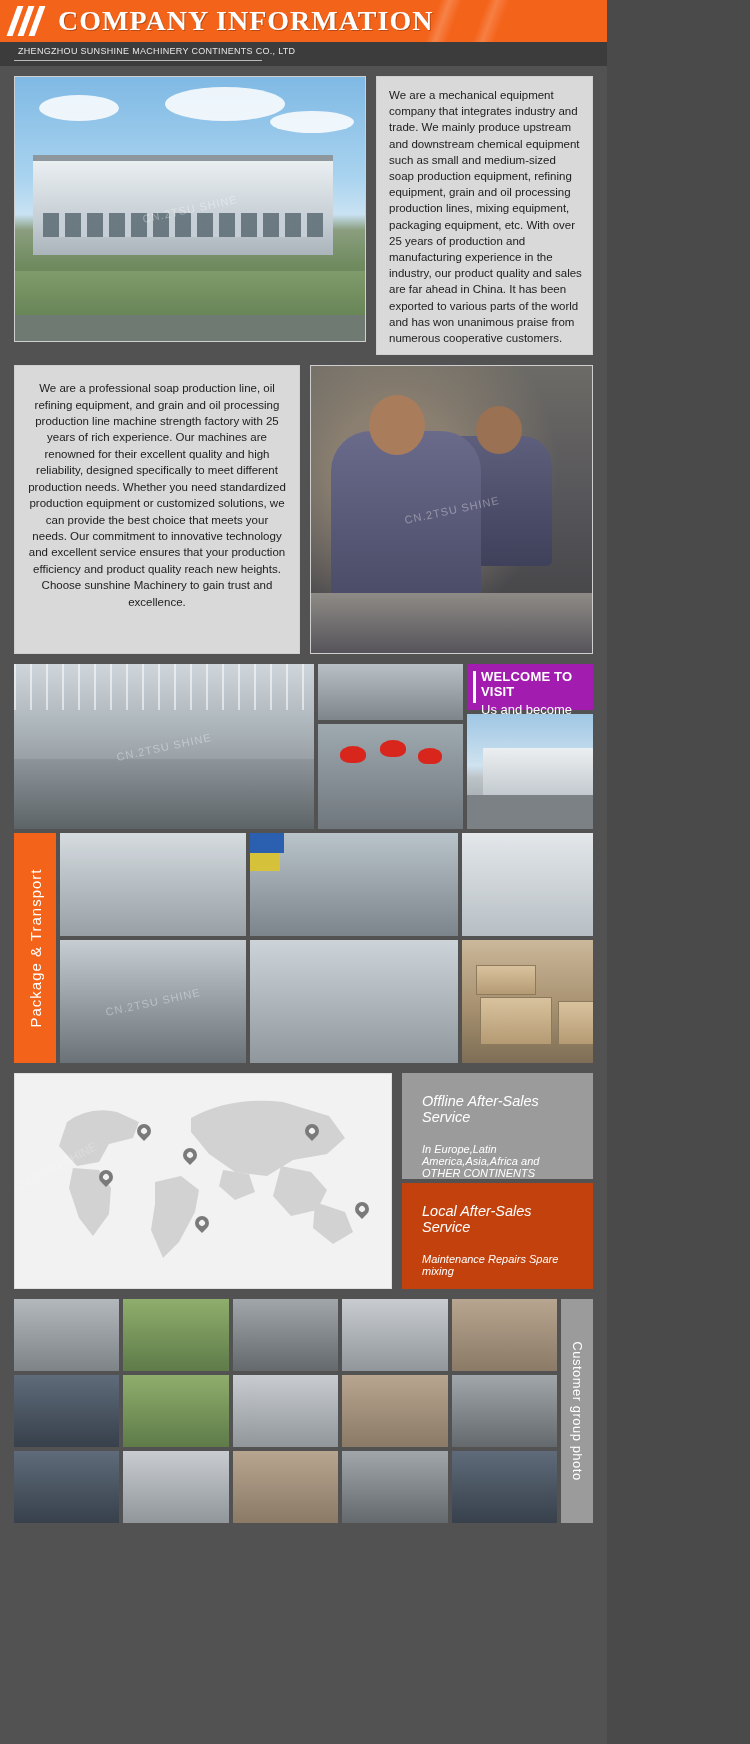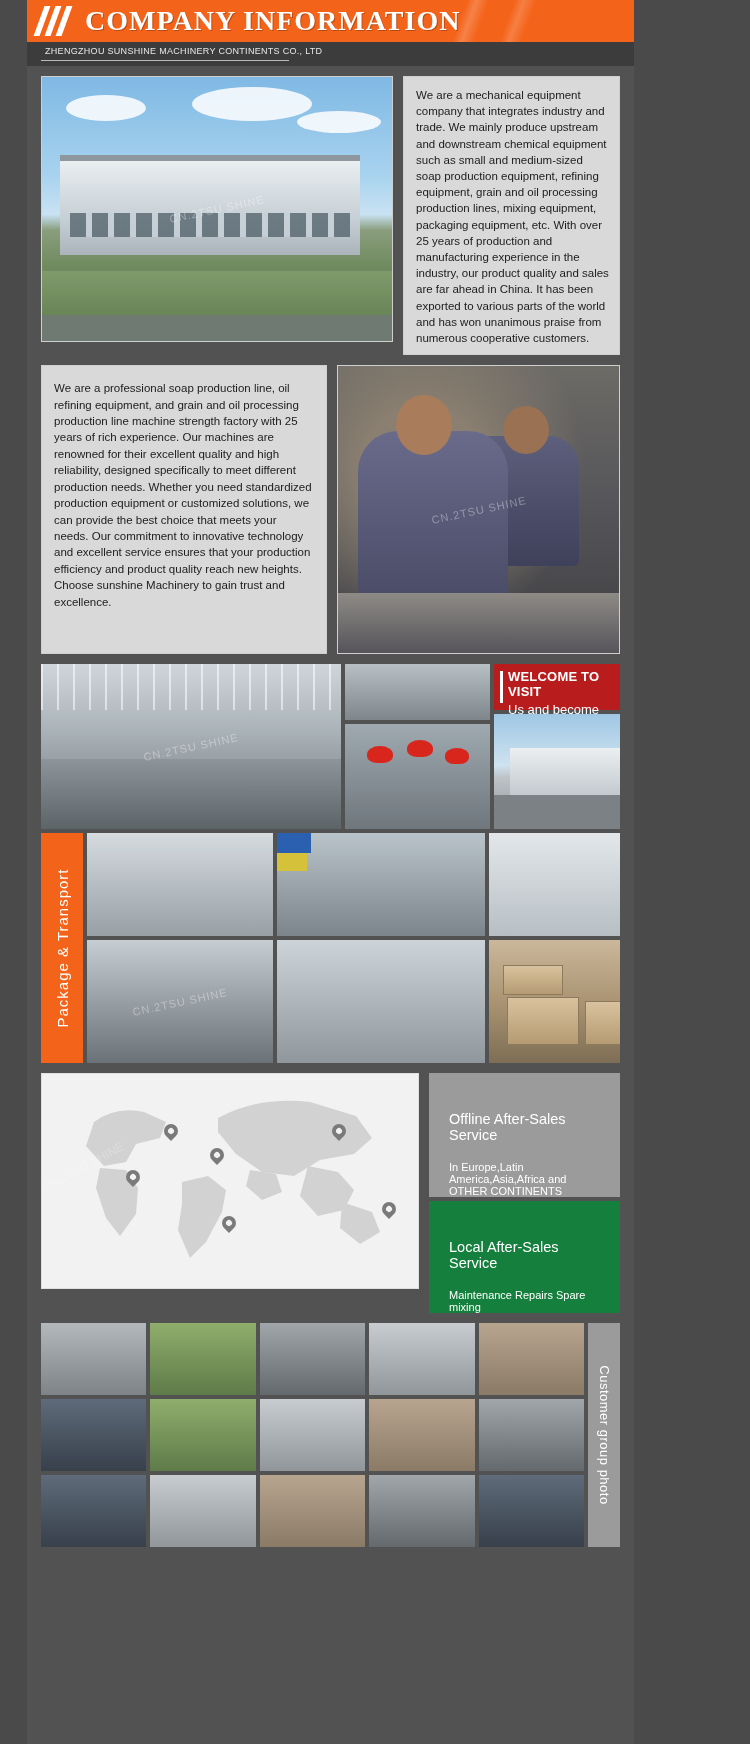--- a/index.html
+++ b/index.html
@@ -7,21 +7,20 @@
     width: 750px;
     background: #4a4a4a;
     font-family: "Liberation Sans", sans-serif;
   }
   .page {
     position: relative;
     width: 607px;
     min-height: 1744px;
     background: #525252;
     overflow: hidden;
-    margin-left: 27px;
   }
 
   
   .header {
     position: relative;
     height: 66px;
     background: #3c3c3c;
     overflow: hidden;
   }
   .header-orange {
@@ -142,20 +141,21 @@
     color: #1c1c1c;
     text-align: left;
   }
   .s1-text p + p { margin-top: 0; }
 
   
   .s2 {
     margin: 10px 14px 0 14px;
     display: flex;
     gap: 10px;
+    text-align: center;
   }
   .s2-text {
     width: 286px;
     background: #d9d9d9;
     border: 1px solid #cfcfcf;
     padding: 14px 12px;
     font-size: 11.5px;
     line-height: 16.4px;
     color: #1c1c1c;
   }
@@ -220,21 +220,21 @@
   .s3-mid { width: 145px; display: flex; flex-direction: column; gap: 4px; }
   .s3-mid .ph:nth-child(1) { height: 56px; background: linear-gradient(#b8c0c6, #7e868c); }
   .s3-mid .ph:nth-child(2) { height: 105px; background: linear-gradient(#9fa9b0 0%, #6f777d 100%); }
   .s3-mid .helmet {
     position: absolute; border-radius: 50% 50% 40% 40%;
     background: #d8261d;
   }
   .s3-right { flex: 1; display: flex; flex-direction: column; gap: 4px; }
   .welcome {
     height: 46px;
-    background: #b91c1c;
+    background: #a21caf;
     position: relative;
     padding: 5px 6px 0 14px;
     color: #fff;
   }
   .welcome:before {
     content: "";
     position: absolute; left: 6px; top: 7px;
     width: 3px; height: 32px; background: #fff;
   }
   .welcome .w1 { font-size: 13px; font-weight: bold; letter-spacing: 0.2px; }
@@ -306,25 +306,26 @@
     content: "";
     position: absolute;
     left: 4px; top: 4px;
     width: 6px; height: 6px;
     border-radius: 50%;
     background: #f2f2f2;
   }
   .svc { flex: 1; display: flex; flex-direction: column; gap: 4px; }
   .svc-box {
     flex: 1;
-    padding: 38px 20px 0 20px;
+    padding: 20px 20px 0 20px;
     color: #fff;
+    font-style: italic;
   }
   .svc-grey { background: #9b9b9b; }
-  .svc-orange { background: #15803d; }
+  .svc-orange { background: #c2410c; }
   .svc-title { font-size: 14.5px; margin-bottom: 18px; }
   .svc-sub { font-size: 11px; line-height: 12px; }
 
   
   .s5 {
     margin: 10px 14px 14px 14px;
     display: flex;
     gap: 4px;
   }
   .s5-grid {

